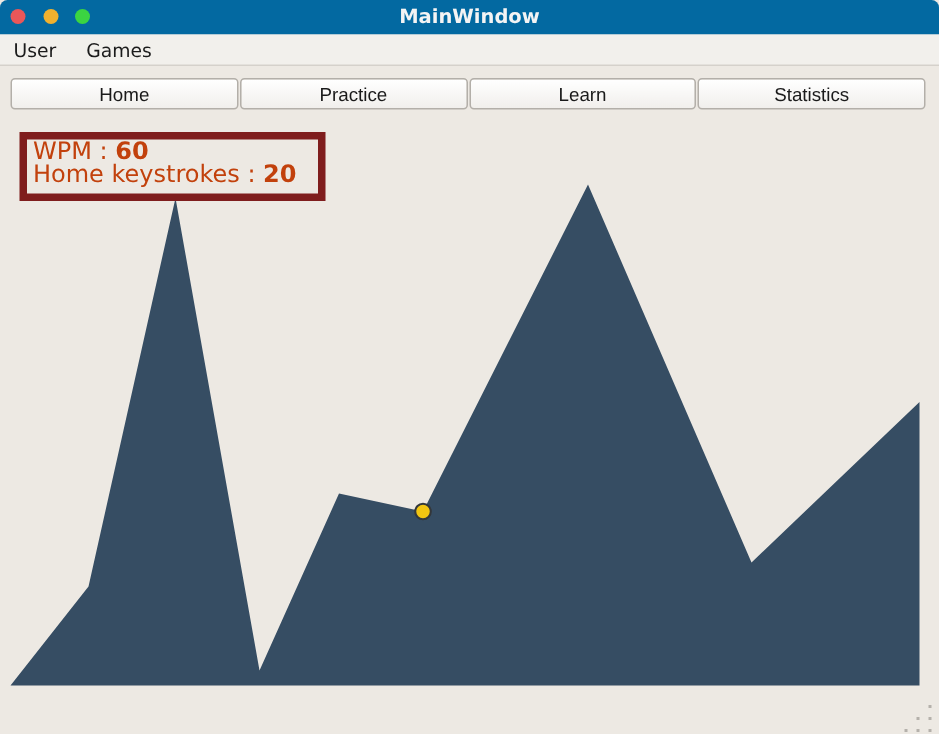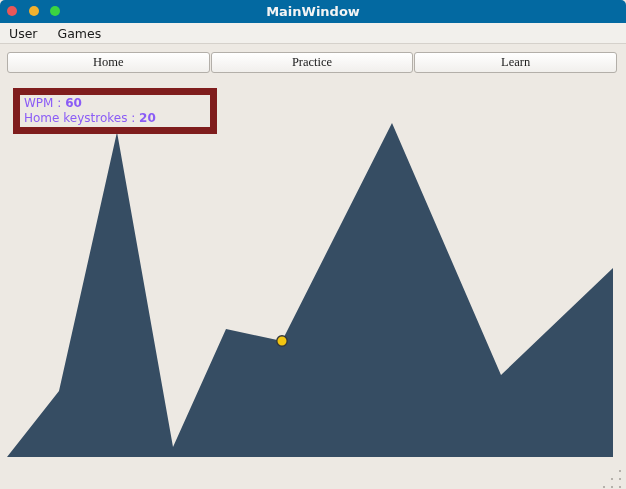--- a/index.html
+++ b/index.html
@@ -31,29 +31,29 @@
   .menu-item{padding:0 10px;height:100%;display:flex;align-items:center;cursor:default;}
   .menu-item:first-child{padding-left:9px;}
   
   .nav{
     position:absolute;top:52px;left:7px;right:9px;height:21px;
     display:flex;gap:1px;z-index:6;
   }
   .nav-btn{
     flex:1;border:1px solid #B3AFA9;border-radius:3px;
     background:linear-gradient(#FFFFFF,#F1EFEC);
-    font-family:Liberation Serif, serif;font-size:12.5px;color:#1A1A1A;
+    font-family:Liberation Sans, sans-serif;font-size:12.5px;color:#1A1A1A;
     display:flex;align-items:center;justify-content:center;
     padding:0;margin:0;cursor:default;text-align:right;
   }
   
   .stats-box{
     position:absolute;left:13px;top:88px;width:204px;height:46px;
-    box-sizing:border-box;border:7px solid #7f1d1d;background:#EDE9E3;
-    z-index:4;font-size:12px;color:#8b5cf6;padding:1px 0 0 4px;line-height:14.5px;
+    box-sizing:border-box;border:5px solid #7f1d1d;background:#EDE9E3;
+    z-index:4;font-size:16px;color:#c2410c;padding:1px 0 0 4px;line-height:14.5px;
   }
   .stats-row b{font-weight:bold;}
   
   .chart-svg{position:absolute;left:0;top:44px;z-index:1;}
   
   .size-grip{position:absolute;right:0;bottom:0;width:26px;height:22px;z-index:7;}
   .grip-dots{
     position:absolute;right:5px;bottom:1px;width:2px;height:2px;background:#B5B1AB;
     box-shadow:-8px 0 0 #B5B1AB,-16px 0 0 #B5B1AB,
                0 -8px 0 #B5B1AB,-8px -8px 0 #B5B1AB,
@@ -72,20 +72,21 @@
 
 <div class="menubar">
   <span class="menu-item">User</span>
   <span class="menu-item">Games</span>
 </div>
 
 <div class="nav">
   <button class="nav-btn">Home</button>
   <button class="nav-btn">Practice</button>
   <button class="nav-btn">Learn</button>
+  <button class="nav-btn">Statistics</button>
 </div>
 
 <svg class="chart-svg" width="626" height="445" viewBox="0 44 626 445" xmlns="http://www.w3.org/2000/svg">
   <polygon points="7,457 59,391 117,132 173,447 226,329 282,341 392,123 501,375 613,268 613,457 7,457" fill="#364D63"></polygon>
   <circle r="5.2" stroke-width="1.4" cx="282" cy="341" fill="#F2C511" stroke="#33373B"></circle>
 </svg>
 
 <div class="stats-box">
   <div class="stats-row"><span>WPM : </span><b>60</b></div>
   <div class="stats-row"><span>Home keystrokes : </span><b>20</b></div>

